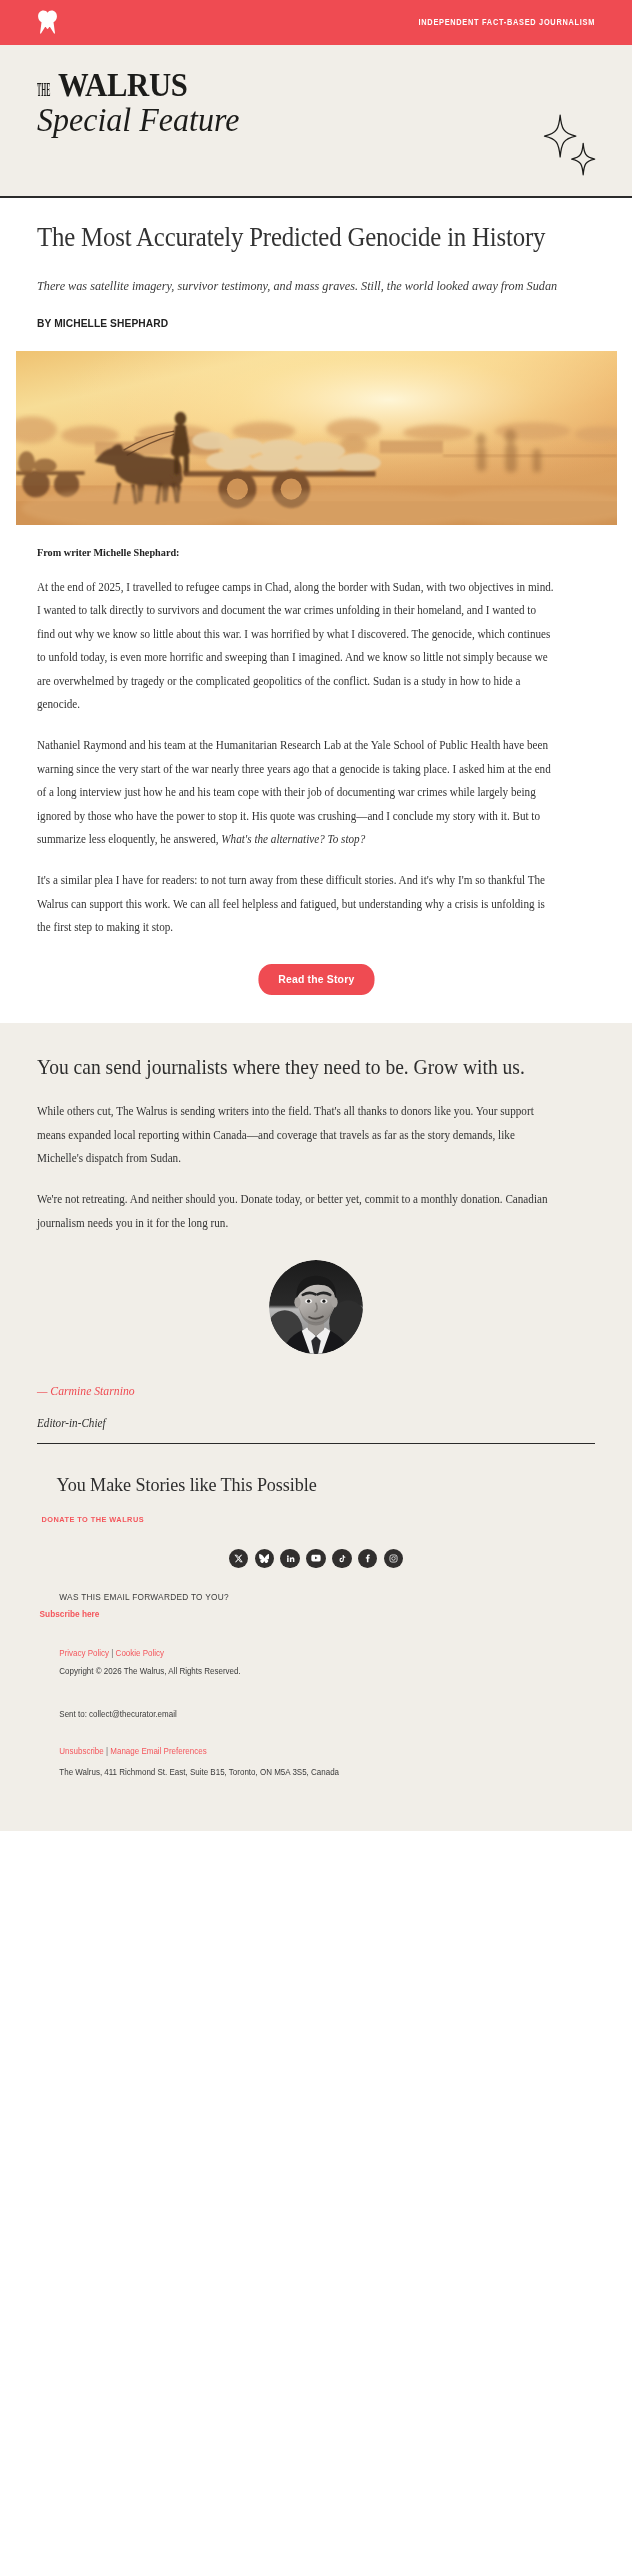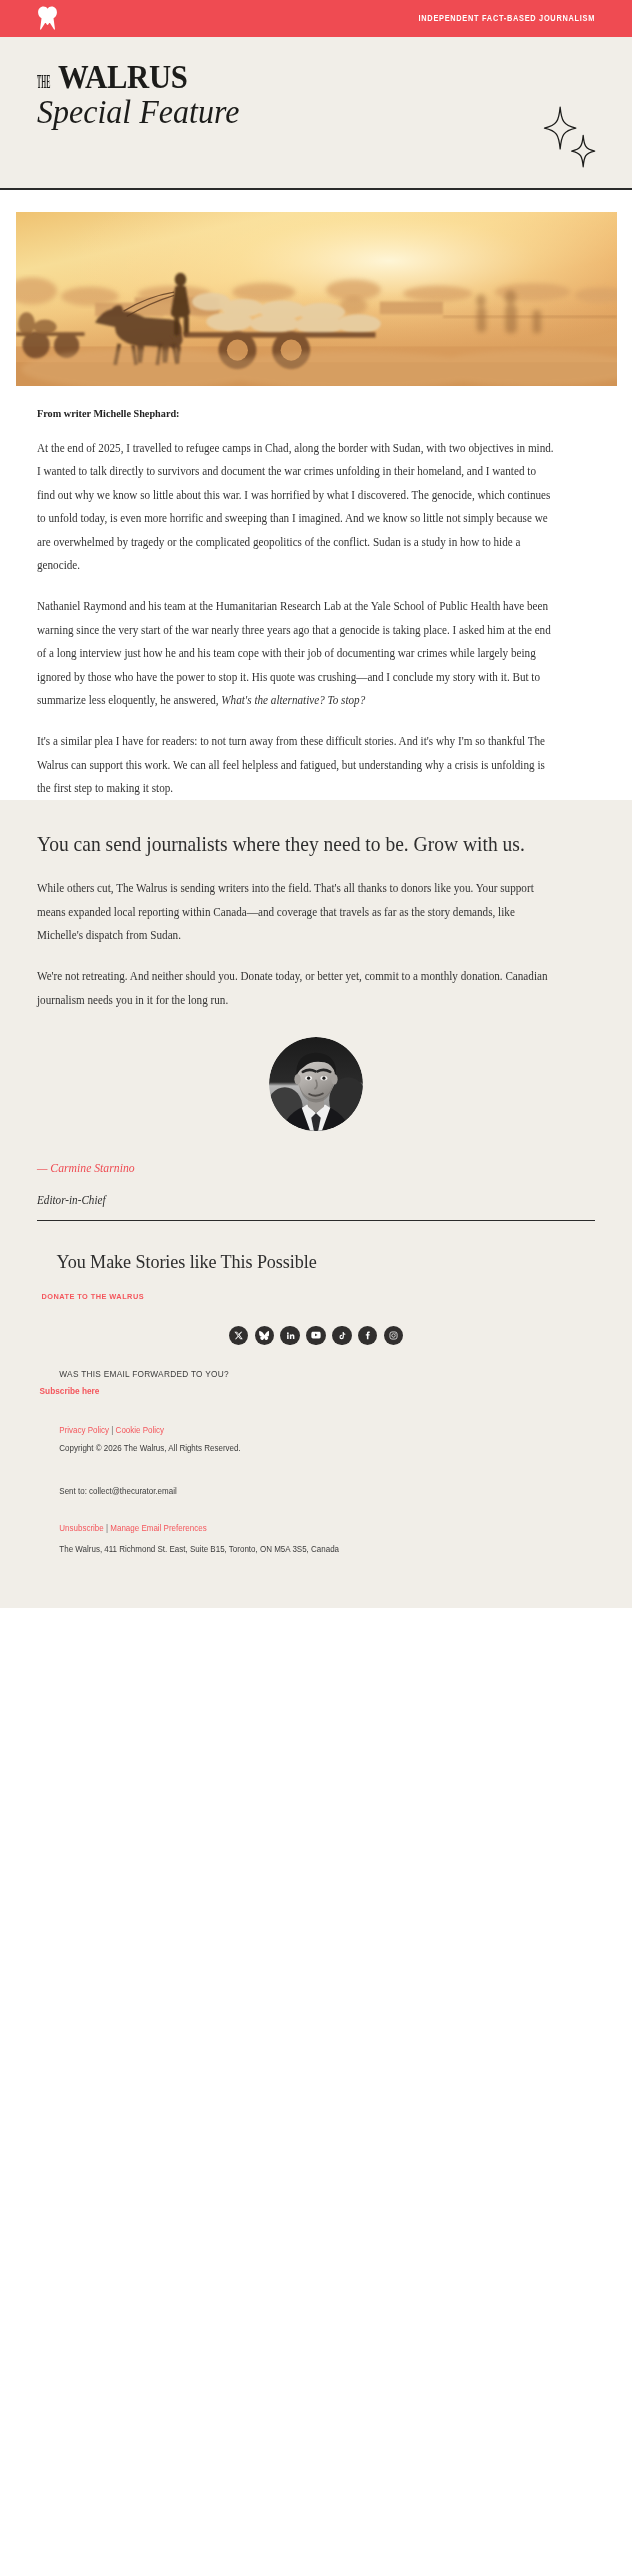--- a/index.html
+++ b/index.html
@@ -8,21 +8,21 @@
     font-family: "Liberation Serif", serif;
     background: #ffffff;
     color: #2b2b2b;
     width: 632px;
   }
   .page { width: 632px; position: relative; overflow: hidden; }
 
   
   .topbar {
     background: #ef4b52;
-    height: 37px;
+    height: 45px;
     display: flex;
     align-items: center;
     padding: 0 37px;
     position: relative;
   }
   .walrus-mark { width: 24px; height: 27px; display: block; }
   .topbar-tagline {
     position: absolute;
     left: 0; right: 37px;
     text-align: right;
@@ -330,20 +330,25 @@
       <div class="wm-sub">Special Feature</div>
     </div>
     <span class="sparkles">
       <svg width="62" height="67" viewBox="0 0 118 128" aria-hidden="true">
         <path d="M44 4 C46.5 30 50 39 74 44 C50 49 46.5 58 44 84 C41.5 58 38 49 14 44 C38 39 41.5 30 44 4 Z" fill="none" stroke="#1c1c1a" stroke-width="2.4" stroke-linejoin="round"></path>
         <path d="M88 58 C89.8 78 92.4 84.6 110 88 C92.4 91.4 89.8 98 88 118 C86.2 98 83.6 91.4 66 88 C83.6 84.6 86.2 78 88 58 Z" fill="none" stroke="#1c1c1a" stroke-width="2.4" stroke-linejoin="round"></path>
       </svg>
     </span>
   </div>
 
+  <div class="article">
+    <h1 class="headline">The Most Accurately Predicted Genocide in History</h1>
+    <p class="deck">There was satellite imagery, survivor testimony, and mass graves. Still, the world looked away from Sudan</p>
+    <div class="byline">BY MICHELLE SHEPHARD</div>
+  </div>
 
   <div class="hero-wrap">
     <div class="hero">
       <svg viewBox="0 0 1140 330" preserveAspectRatio="none" aria-hidden="true">
         <defs>
           <linearGradient id="sky" x1="0" y1="0" x2="0.75" y2="1">
             <stop offset="0%" stop-color="#efc271"></stop>
             <stop offset="22%" stop-color="#f7dd97"></stop>
             <stop offset="42%" stop-color="#f6cf84"></stop>
             <stop offset="65%" stop-color="#e8a95e"></stop>
@@ -467,20 +472,23 @@
         </g>
       </svg>
     </div>
   </div>
 
   <div class="body-copy">
     <div class="from-writer">From writer Michelle Shephard:</div>
     <p class="para">At the end of 2025, I travelled to refugee camps in Chad, along the border with Sudan, with two objectives in mind. I wanted to talk directly to survivors and document the war crimes unfolding in their homeland, and I wanted to find out why we know so little about this war. I was horrified by what I discovered. The genocide, which continues to unfold today, is even more horrific and sweeping than I imagined. And we know so little not simply because we are overwhelmed by tragedy or the complicated geopolitics of the conflict. Sudan is a study in how to hide a genocide.</p>
     <p class="para"><span>Nathaniel Raymond and his team at the Humanitarian Research Lab at the Yale School of Public Health have been warning since the very start of the war nearly three years ago that a genocide is taking place. I asked him at the end of a long interview just how he and his team cope with their job of documenting war crimes while largely being ignored by those who have the power to stop it. His quote was crushing—and I conclude my story with it. But to summarize less eloquently, he answered, </span><em>What's the alternative? To stop?</em></p>
     <p class="para">It's a similar plea I have for readers: to not turn away from these difficult stories. And it's why I'm so thankful The Walrus can support this work. We can all feel helpless and fatigued, but understanding why a crisis is unfolding is the first step to making it stop.</p>
+    <div class="btn-row">
+      <button class="btn">Read the Story</button>
+    </div>
   </div>
 
   <div class="cream">
     <h2 class="cream-h2">You can send journalists where they need to be. Grow with us.</h2>
     <p class="para">While others cut, The Walrus is sending writers into the field. That's all thanks to donors like you. Your support means expanded local reporting within Canada—and coverage that travels as far as the story demands, like Michelle's dispatch from Sudan.</p>
     <p class="para">We're not retreating. And neither should you. Donate today, or better yet, commit to a monthly donation. Canadian journalism needs you in it for the long run.</p>
 
     <div class="portrait-wrap">
       <span class="portrait">
         <svg viewBox="0 0 178 178" aria-hidden="true">

